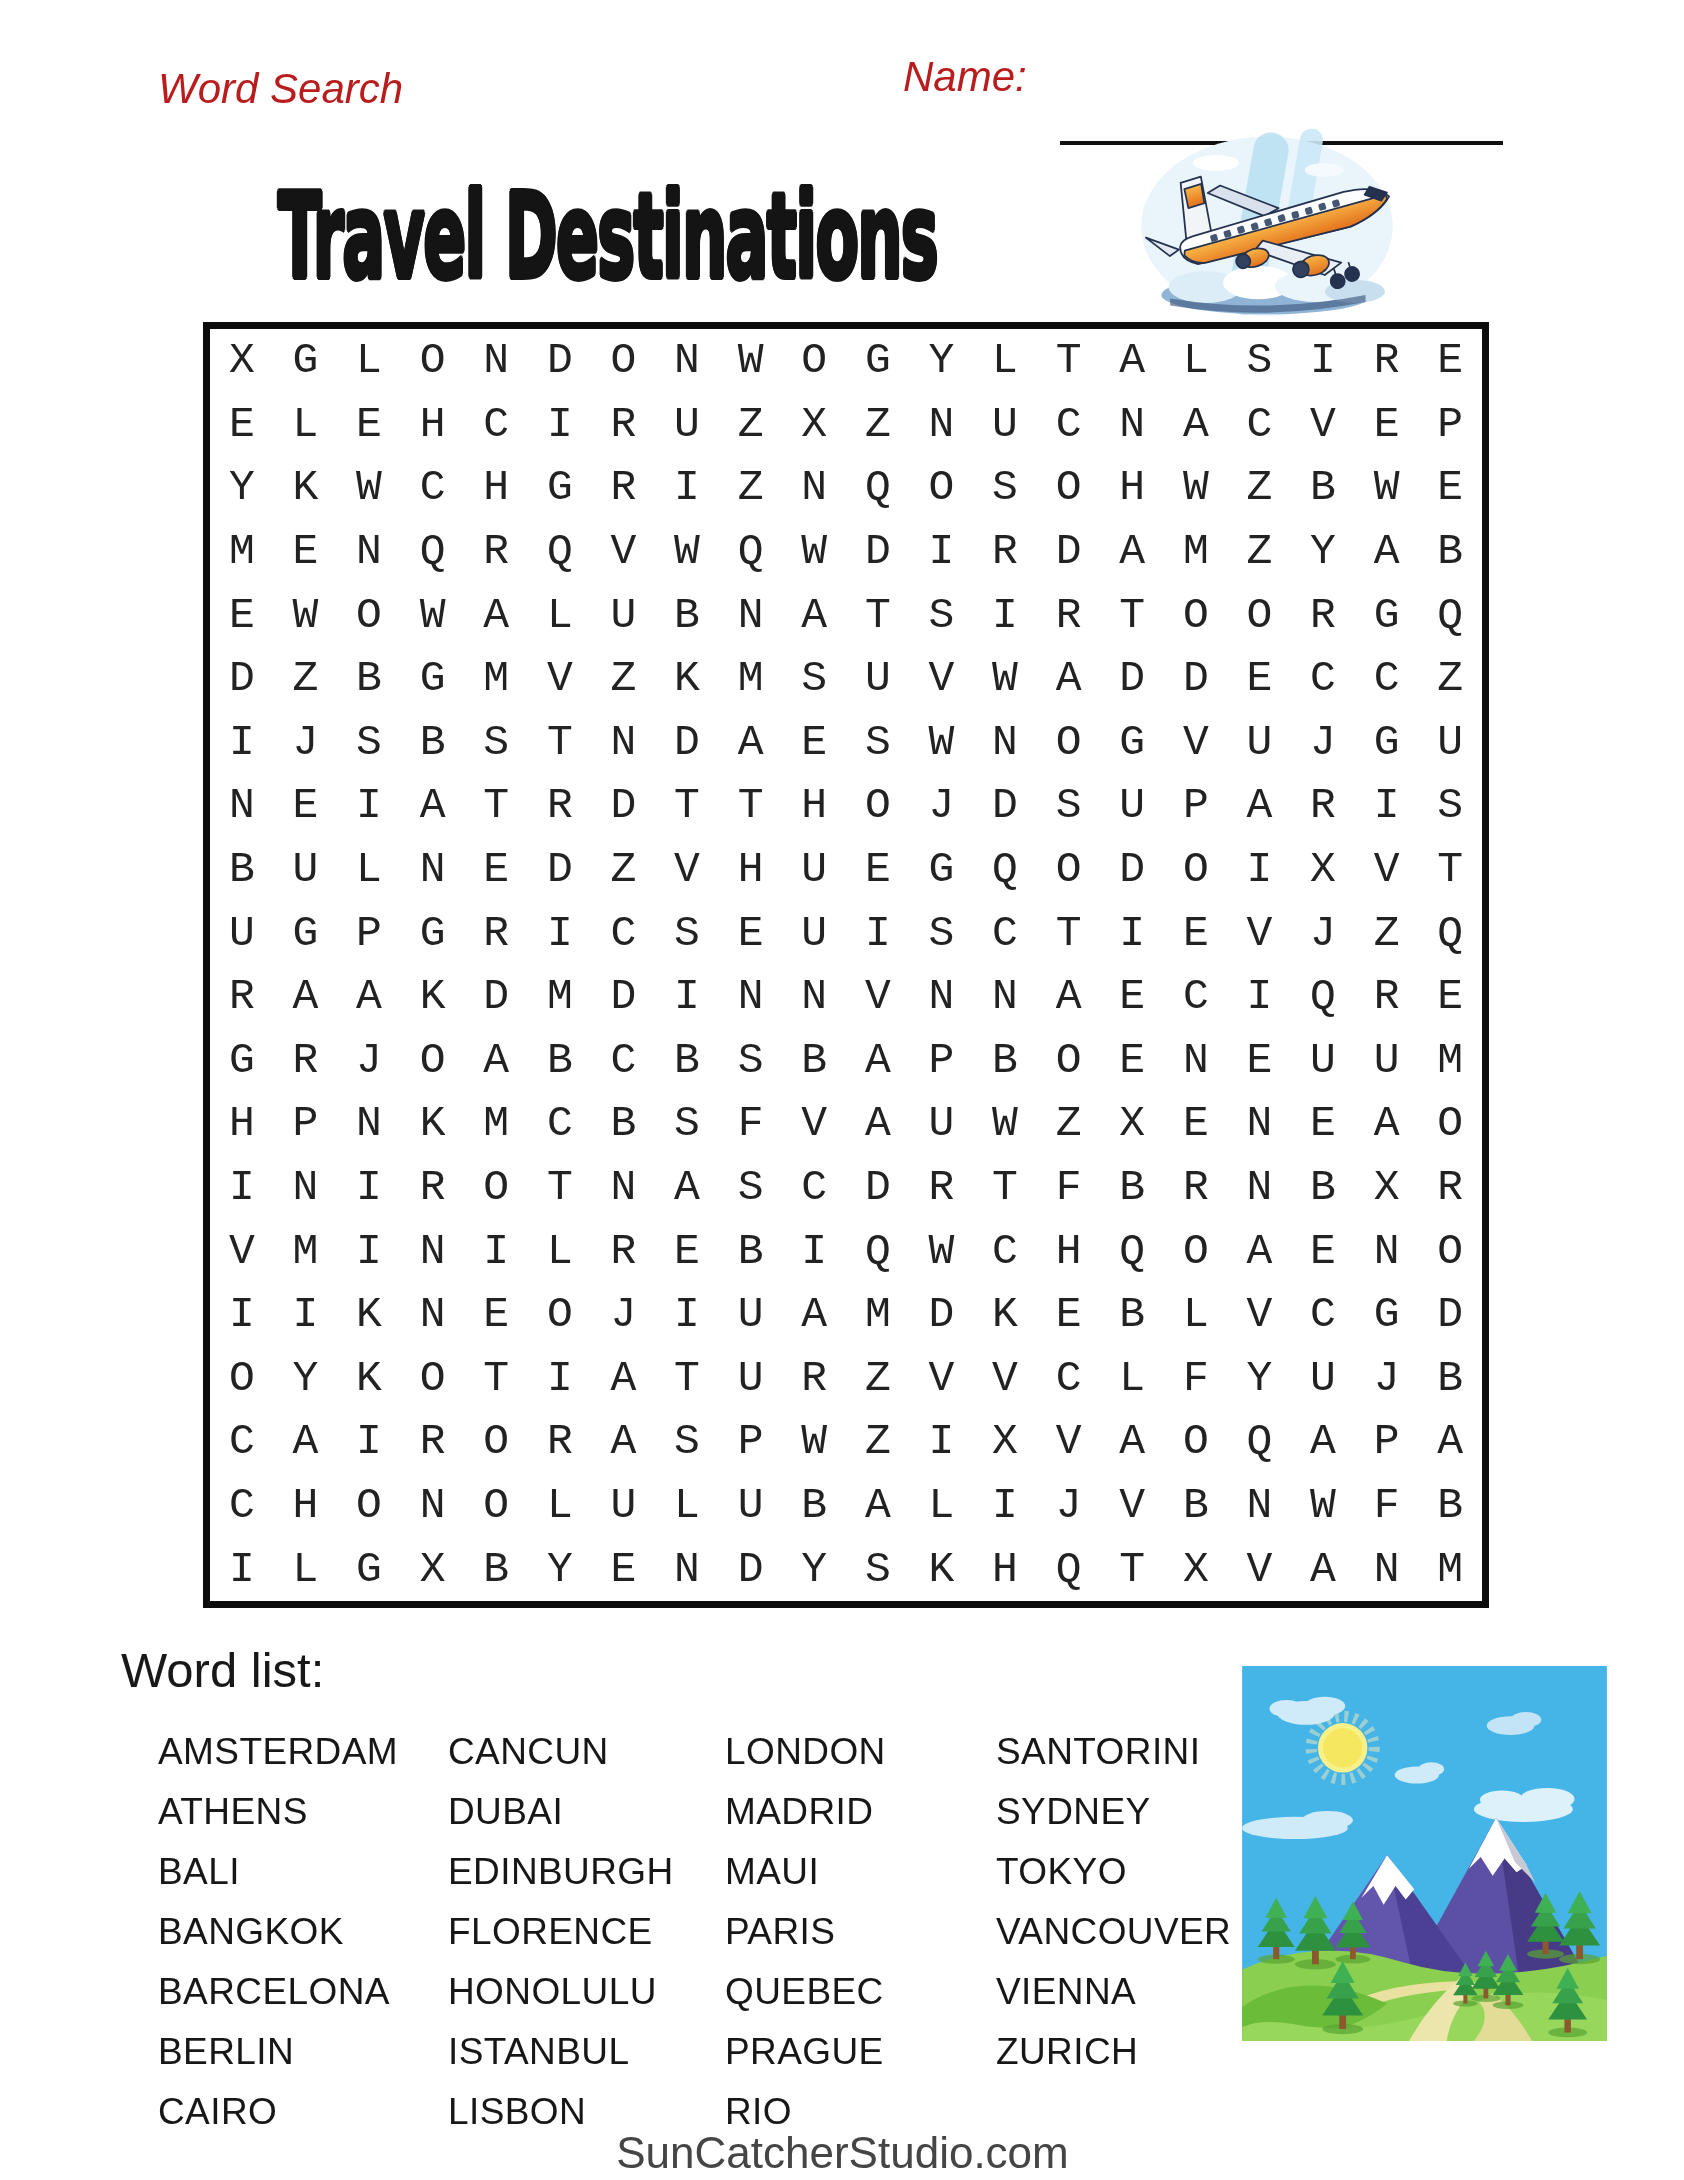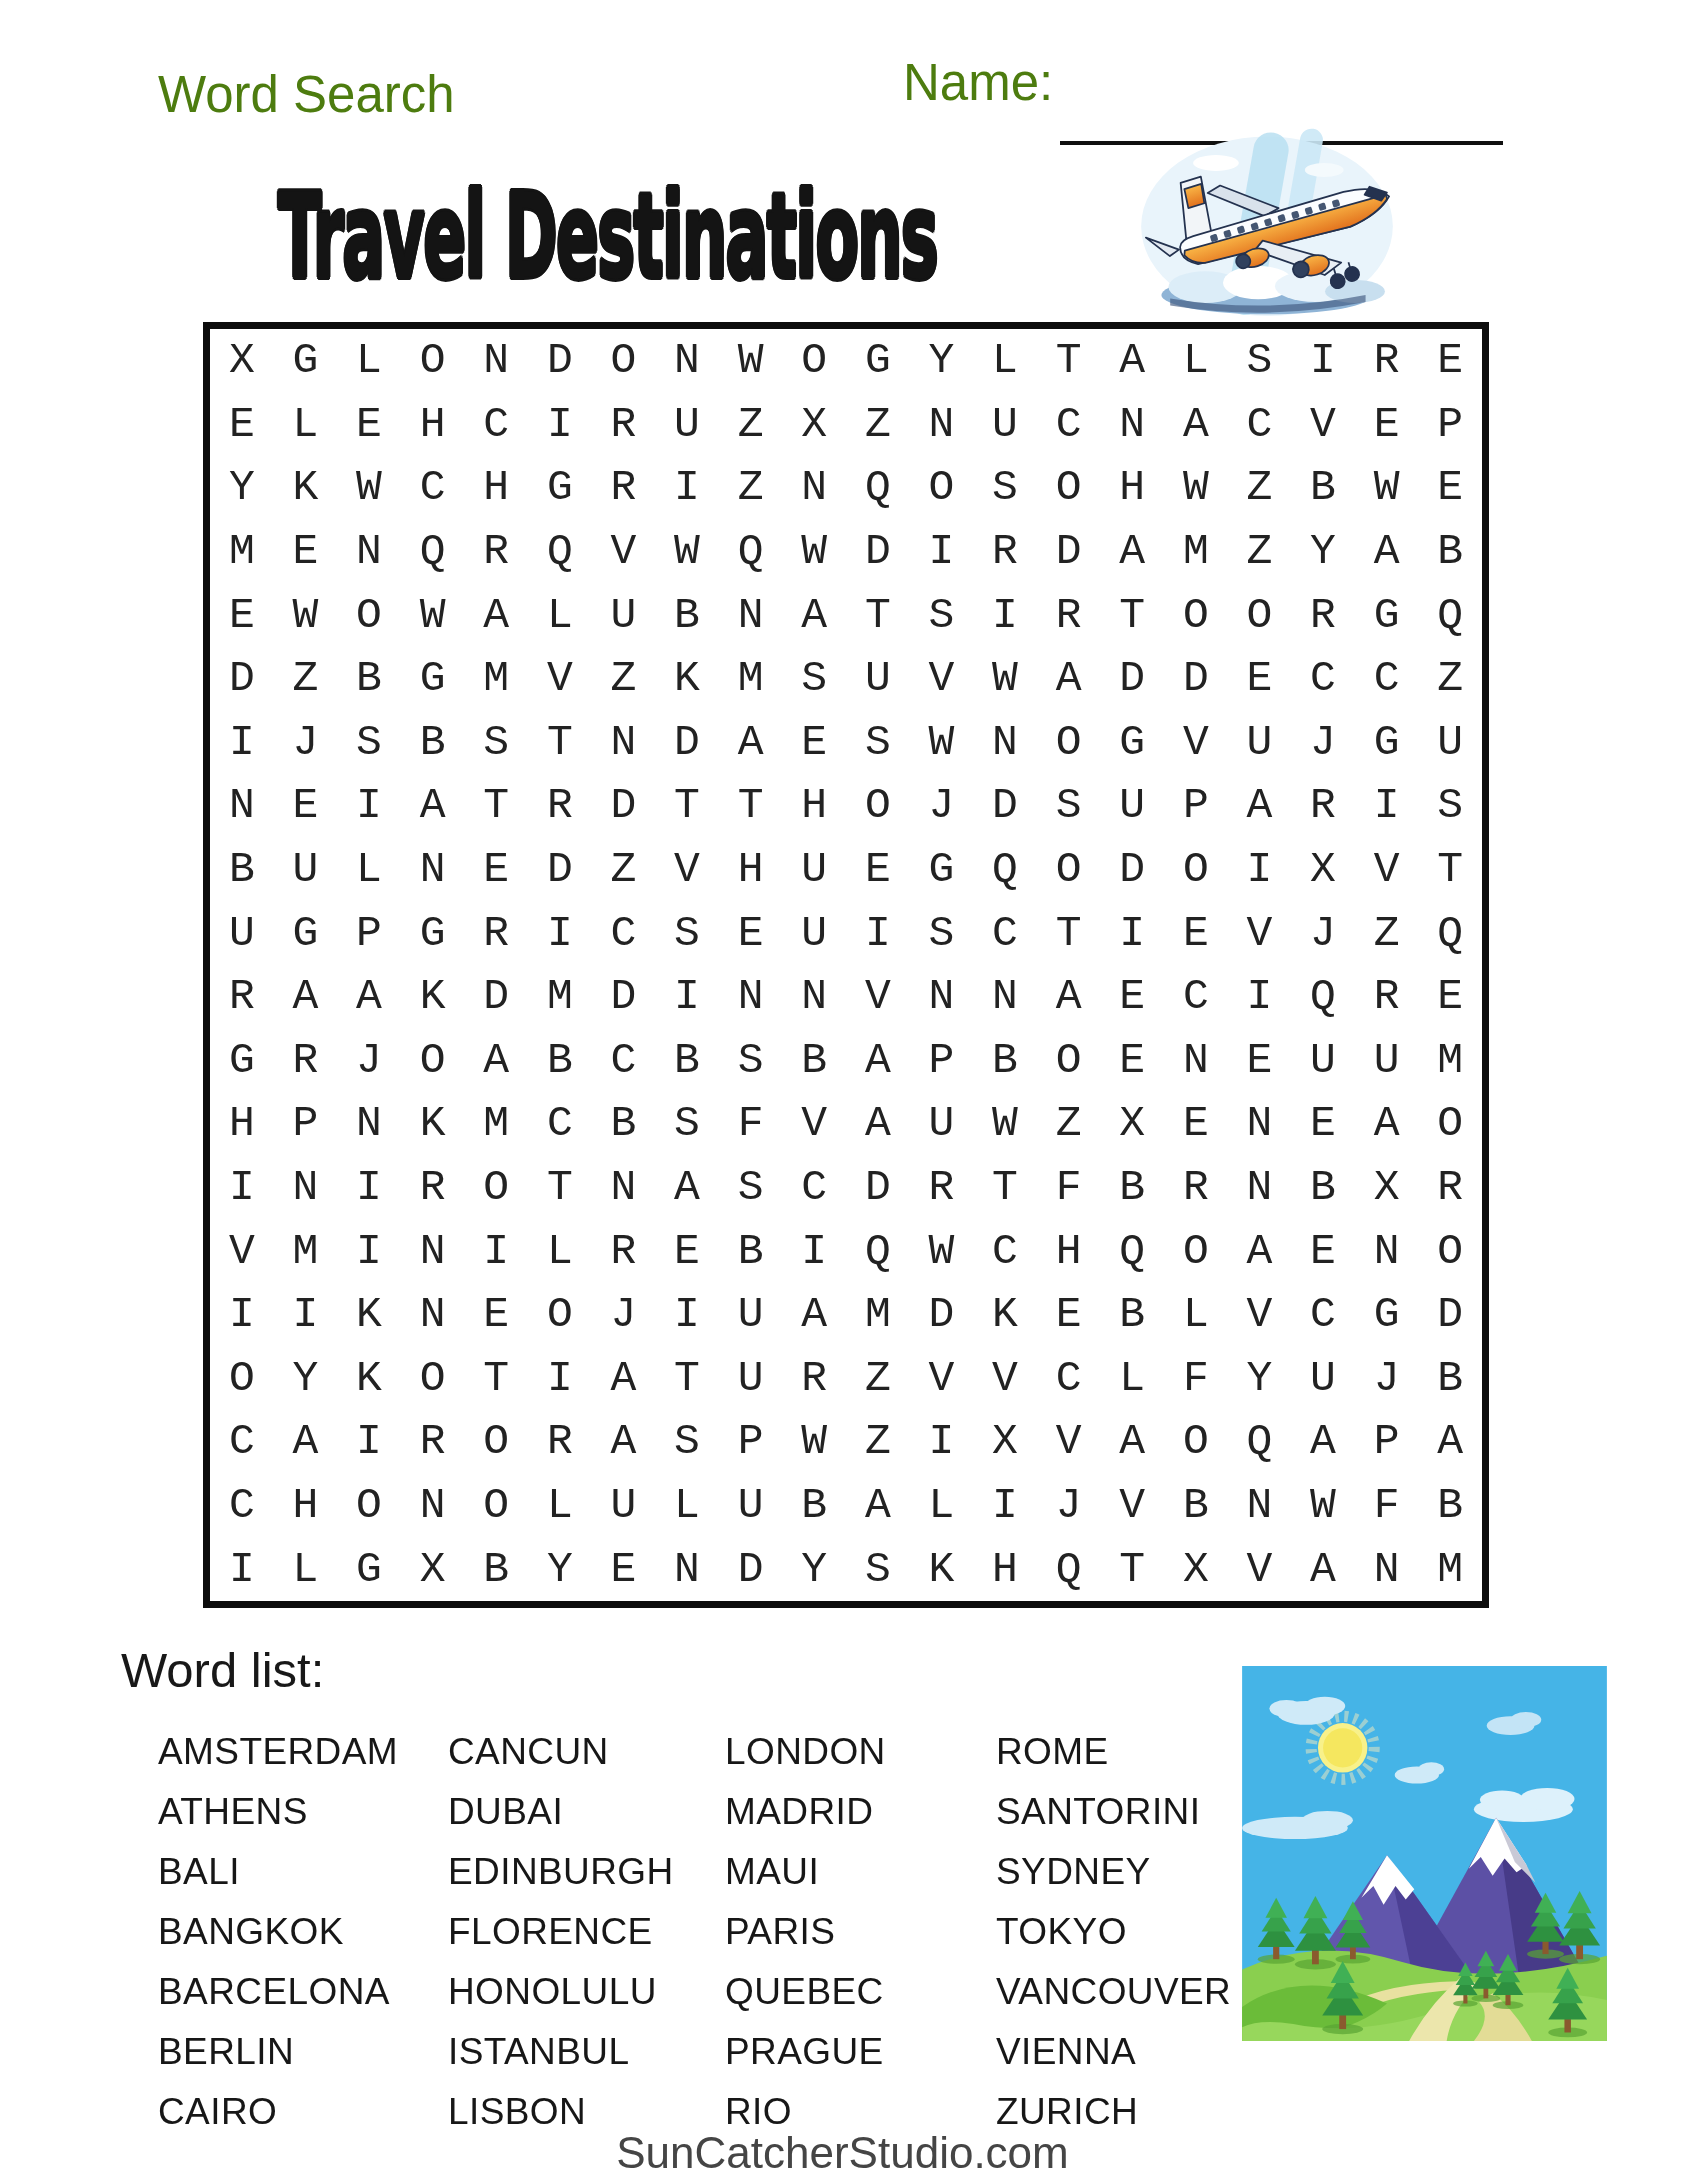--- a/index.html
+++ b/index.html
@@ -1,20 +1,20 @@
 <!DOCTYPE html>
 <html style="font-size:13.6px"><head>
 <meta charset="utf-8">
 <style>
   html,body{margin:0;padding:0;background:#ffffff;}
   .page{position:relative;width:1685px;height:2181px;background:#ffffff;overflow:hidden;
         font-family:"Liberation Sans",sans-serif;}
 
   
-  .hdr-label{position:absolute;font-size:51px;color:#4d7c0f;letter-spacing:0;}
+  .hdr-label{position:absolute;font-size:42px;color:#b91c1c;letter-spacing:0;font-style:italic;}
   .sheet-label{left:158px;top:65px;}
   .name-label{left:903px;top:53px;}
   .name-line{position:absolute;left:1060px;top:141px;width:443px;height:4.3px;background:#101010;}
 
   
   .title{position:absolute;left:278px;top:167px;white-space:nowrap;}
   .title span{display:inline-block;transform:scaleX(.54);transform-origin:0 0;
     font-family:"DejaVu Sans",sans-serif;font-weight:bold;font-size:118px;letter-spacing:-3.4px;
     color:#141414;
     text-shadow:2.6px 0 #141414,-2.6px 0 #141414,0 2.6px #141414,0 -2.6px #141414,
@@ -534,21 +534,20 @@
     <div class="wl-col wl-col-3">
         <div class="word">LONDON</div>
         <div class="word">MADRID</div>
         <div class="word">MAUI</div>
         <div class="word">PARIS</div>
         <div class="word">QUEBEC</div>
         <div class="word">PRAGUE</div>
         <div class="word">RIO</div>
       </div>
     <div class="wl-col wl-col-4">
-        <div class="word">ROME</div>
         <div class="word">SANTORINI</div>
         <div class="word">SYDNEY</div>
         <div class="word">TOKYO</div>
         <div class="word">VANCOUVER</div>
         <div class="word">VIENNA</div>
         <div class="word">ZURICH</div>
       </div>
   </div>
 
   <svg class="scene-art" viewBox="0 0 428 440" aria-hidden="true">

